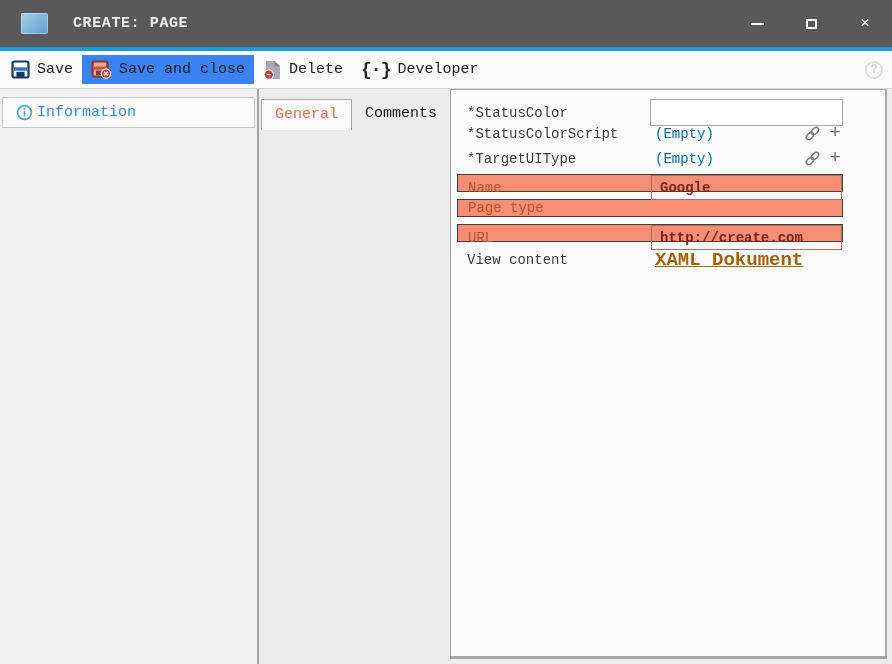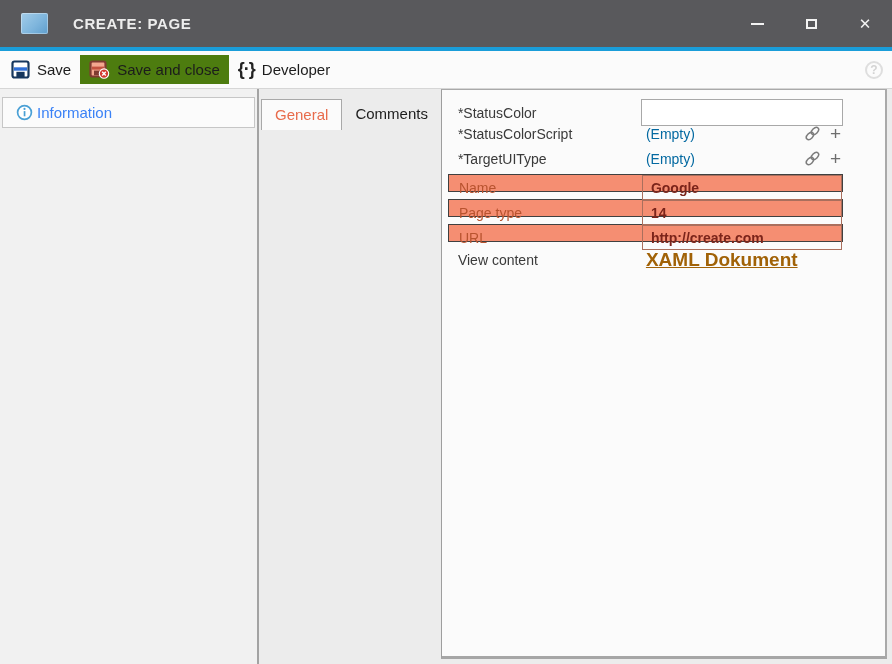--- a/index.html
+++ b/index.html
@@ -1,37 +1,37 @@
 <!DOCTYPE html>
 <html><head>
 <meta charset="utf-8">
 <style>
   * { margin:0; padding:0; box-sizing:border-box; }
   html,body { width:892px; height:664px; overflow:hidden; background:#fff;
               font-family:"Liberation Sans","DejaVu Sans",sans-serif; }
-  .window { width:892px; height:664px; display:flex; flex-direction:column; background:#fff; }
+  .window { width:892px; height:664px; display:flex; flex-direction:column; background:#fff;font-family:Liberation Mono, monospace; }
 
   
   .titlebar { height:47px; background:#59595c; display:flex; align-items:center; position:relative; flex:0 0 auto; }
   .appicon { width:27px; height:21px; margin-left:21px; border-radius:2px;
              background:linear-gradient(135deg,#a3cde9 0%,#7fb6dd 55%,#5e9dcc 100%);
              box-shadow:inset 0 0 0 1px rgba(255,255,255,.35); }
   .title { margin-left:25px; color:#ededed; font-size:15px; font-weight:600; letter-spacing:.6px; }
   .winbtns { position:absolute; right:0; top:0; height:47px; display:flex; }
   .winbtn { width:54px; height:47px; display:flex; align-items:center; justify-content:center; cursor:pointer; }
   .minbar { width:13px; height:2px; background:#f3f3f3; display:block; }
   .maxbox { width:11px; height:10px; border:2px solid #f3f3f3; display:block; }
   .closex { color:#f3f3f3; font-size:15px; font-weight:700; line-height:1; }
   .accent { height:4px; background:#1a9dd9; flex:0 0 auto; }
 
   
   .toolbar { height:38px; background:#fbfbfb; border-bottom:1px solid #d6d6d6;
              display:flex; align-items:center; padding-left:2px; position:relative; flex:0 0 auto; }
   .tbtn { display:flex; align-items:center; gap:7px; padding:5px 9px; font-size:15px; color:#1c1c1c; cursor:pointer; }
-  .tbtn.hi { background:#4d7c0f; }
+  .tbtn.hi { background:#3b82f6; }
   .ticon { display:flex; align-items:center; }
   .devicon { font-weight:700; font-size:18px; letter-spacing:-1px; color:#222; }
   .help { position:absolute; right:9px; top:10px; width:18px; height:18px; border:2px solid #dedede;
           border-radius:50%; color:#d3d3d3; font-size:12px; font-weight:700;
           display:flex; align-items:center; justify-content:center; cursor:pointer; }
 
   
   .content { flex:1; display:flex; min-height:0; }
   .sidebar { width:257px; background:#f1f1f1; padding-top:8px; flex:0 0 auto; }
   .sideitem { margin:0 2px; height:31px; background:#fbfbfb; border:1px solid #c6c6c6;
@@ -105,20 +105,31 @@
           <rect x="1.5" y="1.5" width="15" height="15" rx="2" fill="#f3a78f" stroke="#7e3b31" stroke-width="2.2"></rect>
           <rect x="3" y="6.6" width="12" height="3" fill="#c3523f"></rect>
           <rect x="5" y="10.6" width="7.5" height="4.6" fill="#7e3b31"></rect>
           <circle cx="15" cy="13.6" r="4.7" fill="#d23b2e" stroke="#ffffff" stroke-width="1.1"></circle>
           <path d="M13.2 11.8 l3.6 3.6 M16.8 11.8 l-3.6 3.6" stroke="#ffffff" stroke-width="1.4"></path>
         </svg>
       </span>
       <span>Save and close</span>
     </div>
 
+    <div class="tbtn">
+      <span class="ticon">
+        <svg width="19" height="20" viewBox="0 0 19 20">
+          <path d="M3 1 h8.5 l5.5 5.5 V19 H3 Z" fill="#a6abb3"></path>
+          <path d="M11.5 1 l5.5 5.5 h-5.5 Z" fill="#7d838c"></path>
+          <circle cx="5.8" cy="14.6" r="4.7" fill="#d23b2e" stroke="#ffffff" stroke-width="1.1"></circle>
+          <rect x="3.7" y="13.95" width="4.2" height="1.3" fill="#ffffff"></rect>
+        </svg>
+      </span>
+      <span>Delete</span>
+    </div>
 
     <div class="tbtn">
       <span class="devicon">{·}</span>
       <span>Developer</span>
     </div>
 
     <span class="help">?</span>
   </div>
 
   <div class="content">
@@ -194,25 +205,20 @@
           <div class="flabel">Name</div>
           <div class="fvalue">
             <div class="tinput">
               <span>Google</span>
             </div>
           </div>
         </div>
 
         <div class="frow hi">
           <div class="flabel">Page type</div>
-          <div class="fvalue">
-            <div class="tinput">
-              <span>14</span>
-            </div>
-          </div>
         </div>
 
         <div class="frow hi">
           <div class="flabel">URL</div>
           <div class="fvalue">
             <div class="tinput">
               <span>http://create.com</span>
             </div>
           </div>
         </div>

